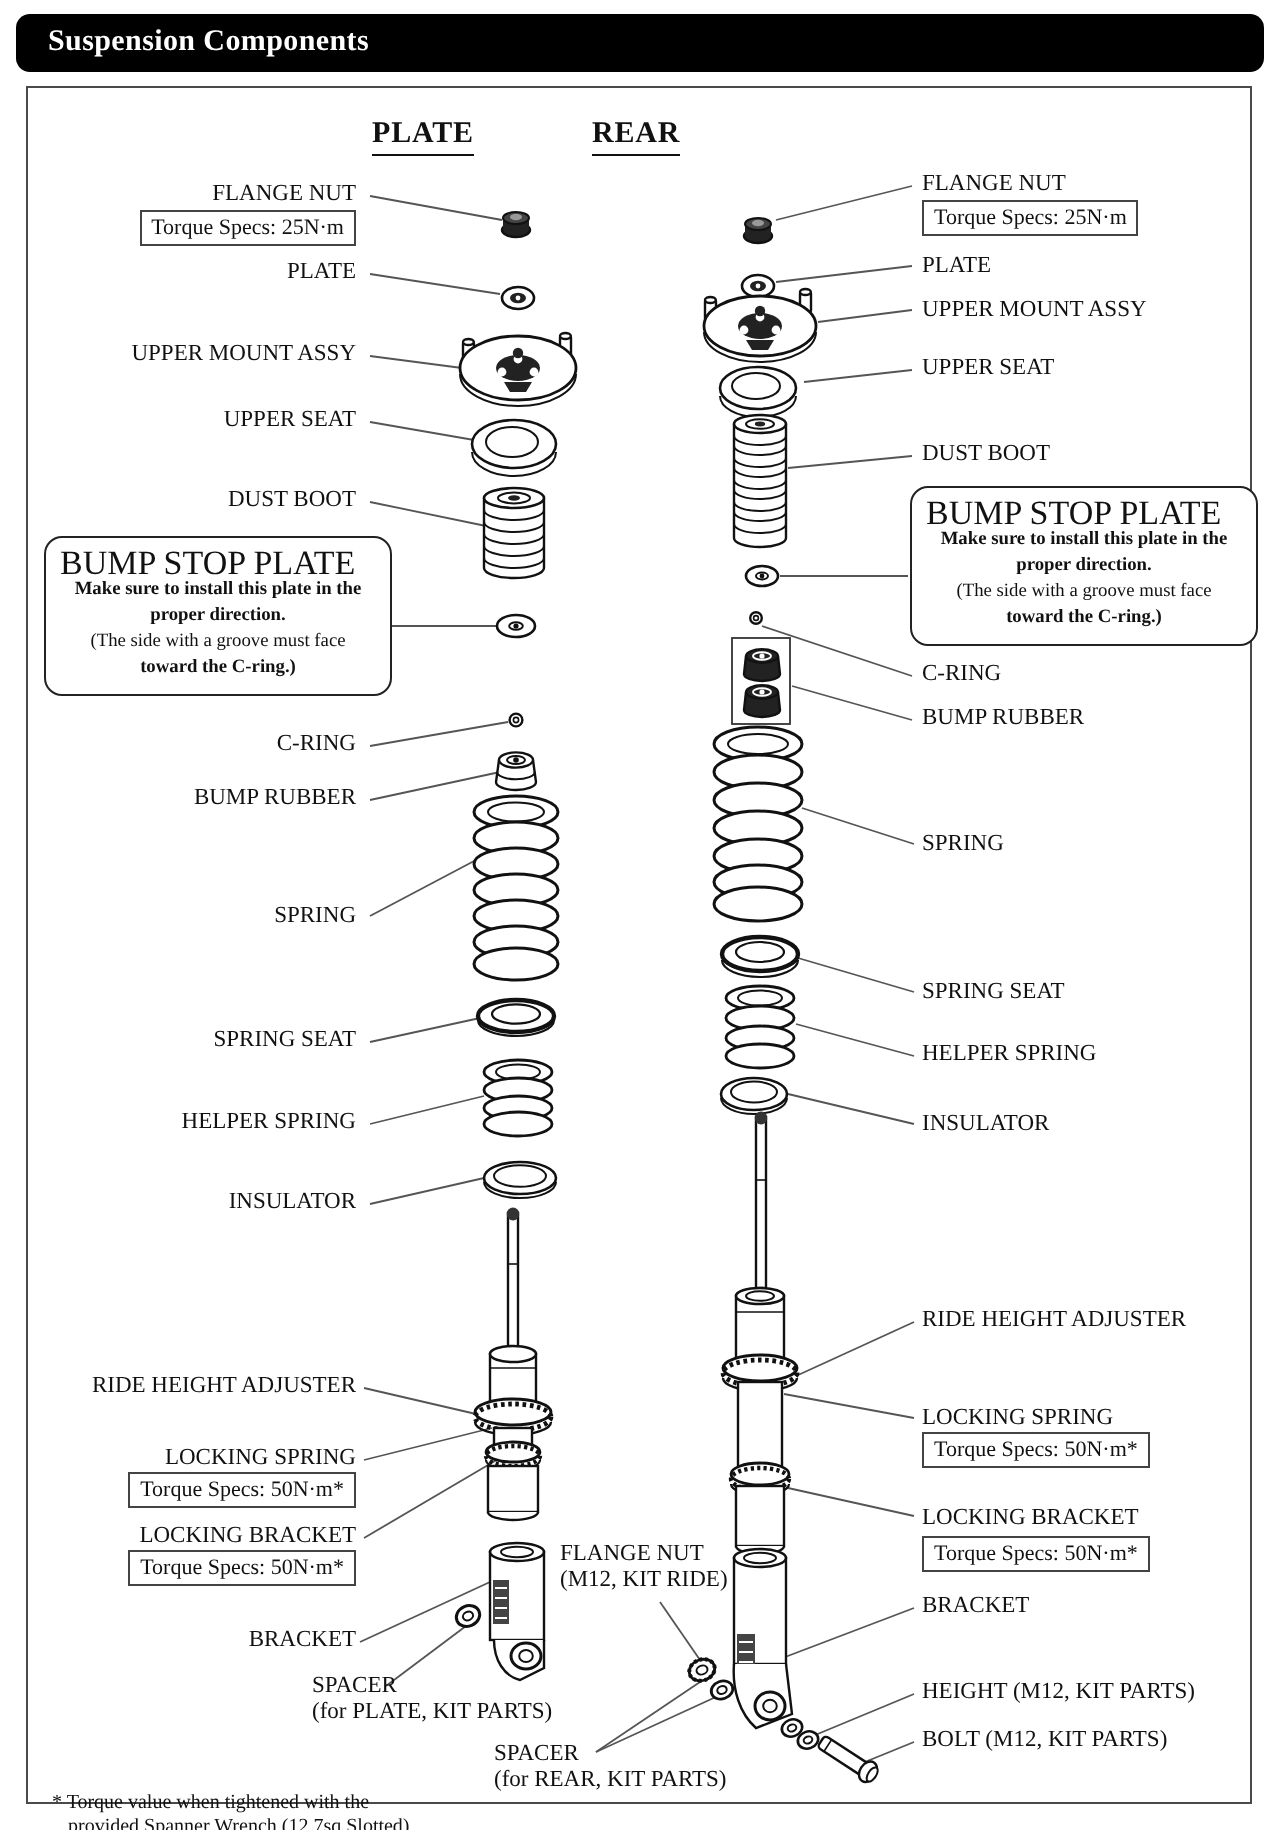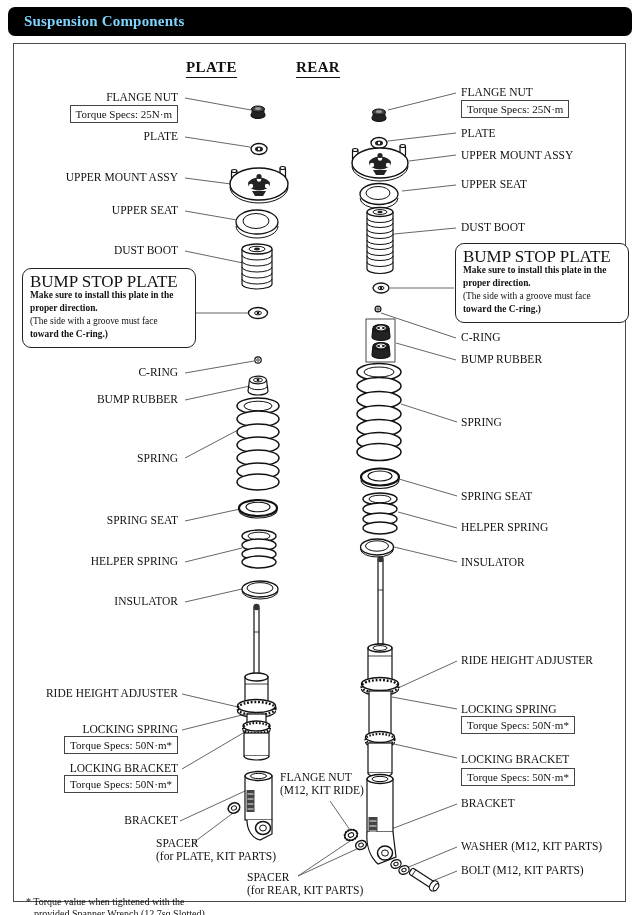--- a/index.html
+++ b/index.html
@@ -1,32 +1,32 @@
 <!DOCTYPE html>
 <html><head>
 <meta charset="utf-8">
 <style>
   html,body{margin:0;padding:0;background:#fff;}
   .page{position:relative;width:640px;height:915px;background:#fff;overflow:hidden;
         font-family:"Liberation Serif","DejaVu Serif",serif;color:#111;}
   .banner{position:absolute;left:8px;top:7px;width:624px;height:29px;background:#000;
-          border-radius:7px;color:#7dd3fc;font-size:15px;font-weight:bold;
+          border-radius:7px;color:#ffffff;font-size:15px;font-weight:bold;
           line-height:29px;padding-left:16px;box-sizing:border-box;letter-spacing:.2px;}
   .frame{position:absolute;left:13px;top:43px;width:613px;height:859px;
          border:1.5px solid #4a4a4a;box-sizing:border-box;}
   .heading{position:absolute;font-size:15px;font-weight:bold;letter-spacing:.4px;
            border-bottom:1.6px solid #111;padding-bottom:1px;}
   .lbl{position:absolute;font-size:11.5px;line-height:12px;white-space:nowrap;}
   .lbl-r{text-align:right;}
   .tbox{position:absolute;font-size:11px;line-height:13px;white-space:nowrap;
         border:1px solid #444;background:#fff;padding:1.5px 5px;}
   .note{position:absolute;width:158px;border:1.4px solid #222;border-radius:9px;
         background:#fff;padding:5px 7px 6px 7px;box-sizing:content-box;}
   .note .nt{font-size:17px;line-height:15px;white-space:nowrap;}
-  .note .nl{font-size:9.4px;line-height:13px;white-space:nowrap;}
+  .note .nl{font-size:9.4px;line-height:13px;white-space:nowrap;text-align:center;}
   .w600{font-weight:600;}
   .two-line{position:absolute;font-size:11.5px;line-height:13px;white-space:nowrap;}
   .footnote{position:absolute;font-size:10px;line-height:12px;white-space:nowrap;margin-top:29px;}
   svg{position:absolute;left:0;top:0;}
 </style>
 </head>
 <body>
 
 <div class="page">
 
@@ -433,21 +433,21 @@
   <div class="lbl" style="left:461px;top:416px;">SPRING</div>
   <div class="lbl" style="left:461px;top:490px;">SPRING SEAT</div>
   <div class="lbl" style="left:461px;top:521px;">HELPER SPRING</div>
   <div class="lbl" style="left:461px;top:556px;">INSULATOR</div>
   <div class="lbl" style="left:461px;top:654px;">RIDE HEIGHT ADJUSTER</div>
   <div class="lbl" style="left:461px;top:703px;">LOCKING SPRING</div>
   <div class="tbox" style="left:461px;top:716px;">Torque Specs: 50N·m*</div>
   <div class="lbl" style="left:461px;top:753px;">LOCKING BRACKET</div>
   <div class="tbox" style="left:461px;top:768px;">Torque Specs: 50N·m*</div>
   <div class="lbl" style="left:461px;top:797px;">BRACKET</div>
-  <div class="lbl" style="left:461px;top:840px;">WASHER (M12, KIT PARTS)</div>
+  <div class="lbl" style="left:461px;top:840px;">HEIGHT (M12, KIT PARTS)</div>
   <div class="lbl" style="left:461px;top:864px;">BOLT (M12, KIT PARTS)</div>
 
   <div class="two-line" style="left:247px;top:871px;">
     <div>SPACER</div>
     <div>(for REAR, KIT PARTS)</div>
   </div>
 
   <div class="footnote" style="left:26px;top:867px;">
     <div>* Torque value when tightened with the</div>
     <div style="padding-left:8px;">provided Spanner Wrench (12.7sq Slotted).</div>

